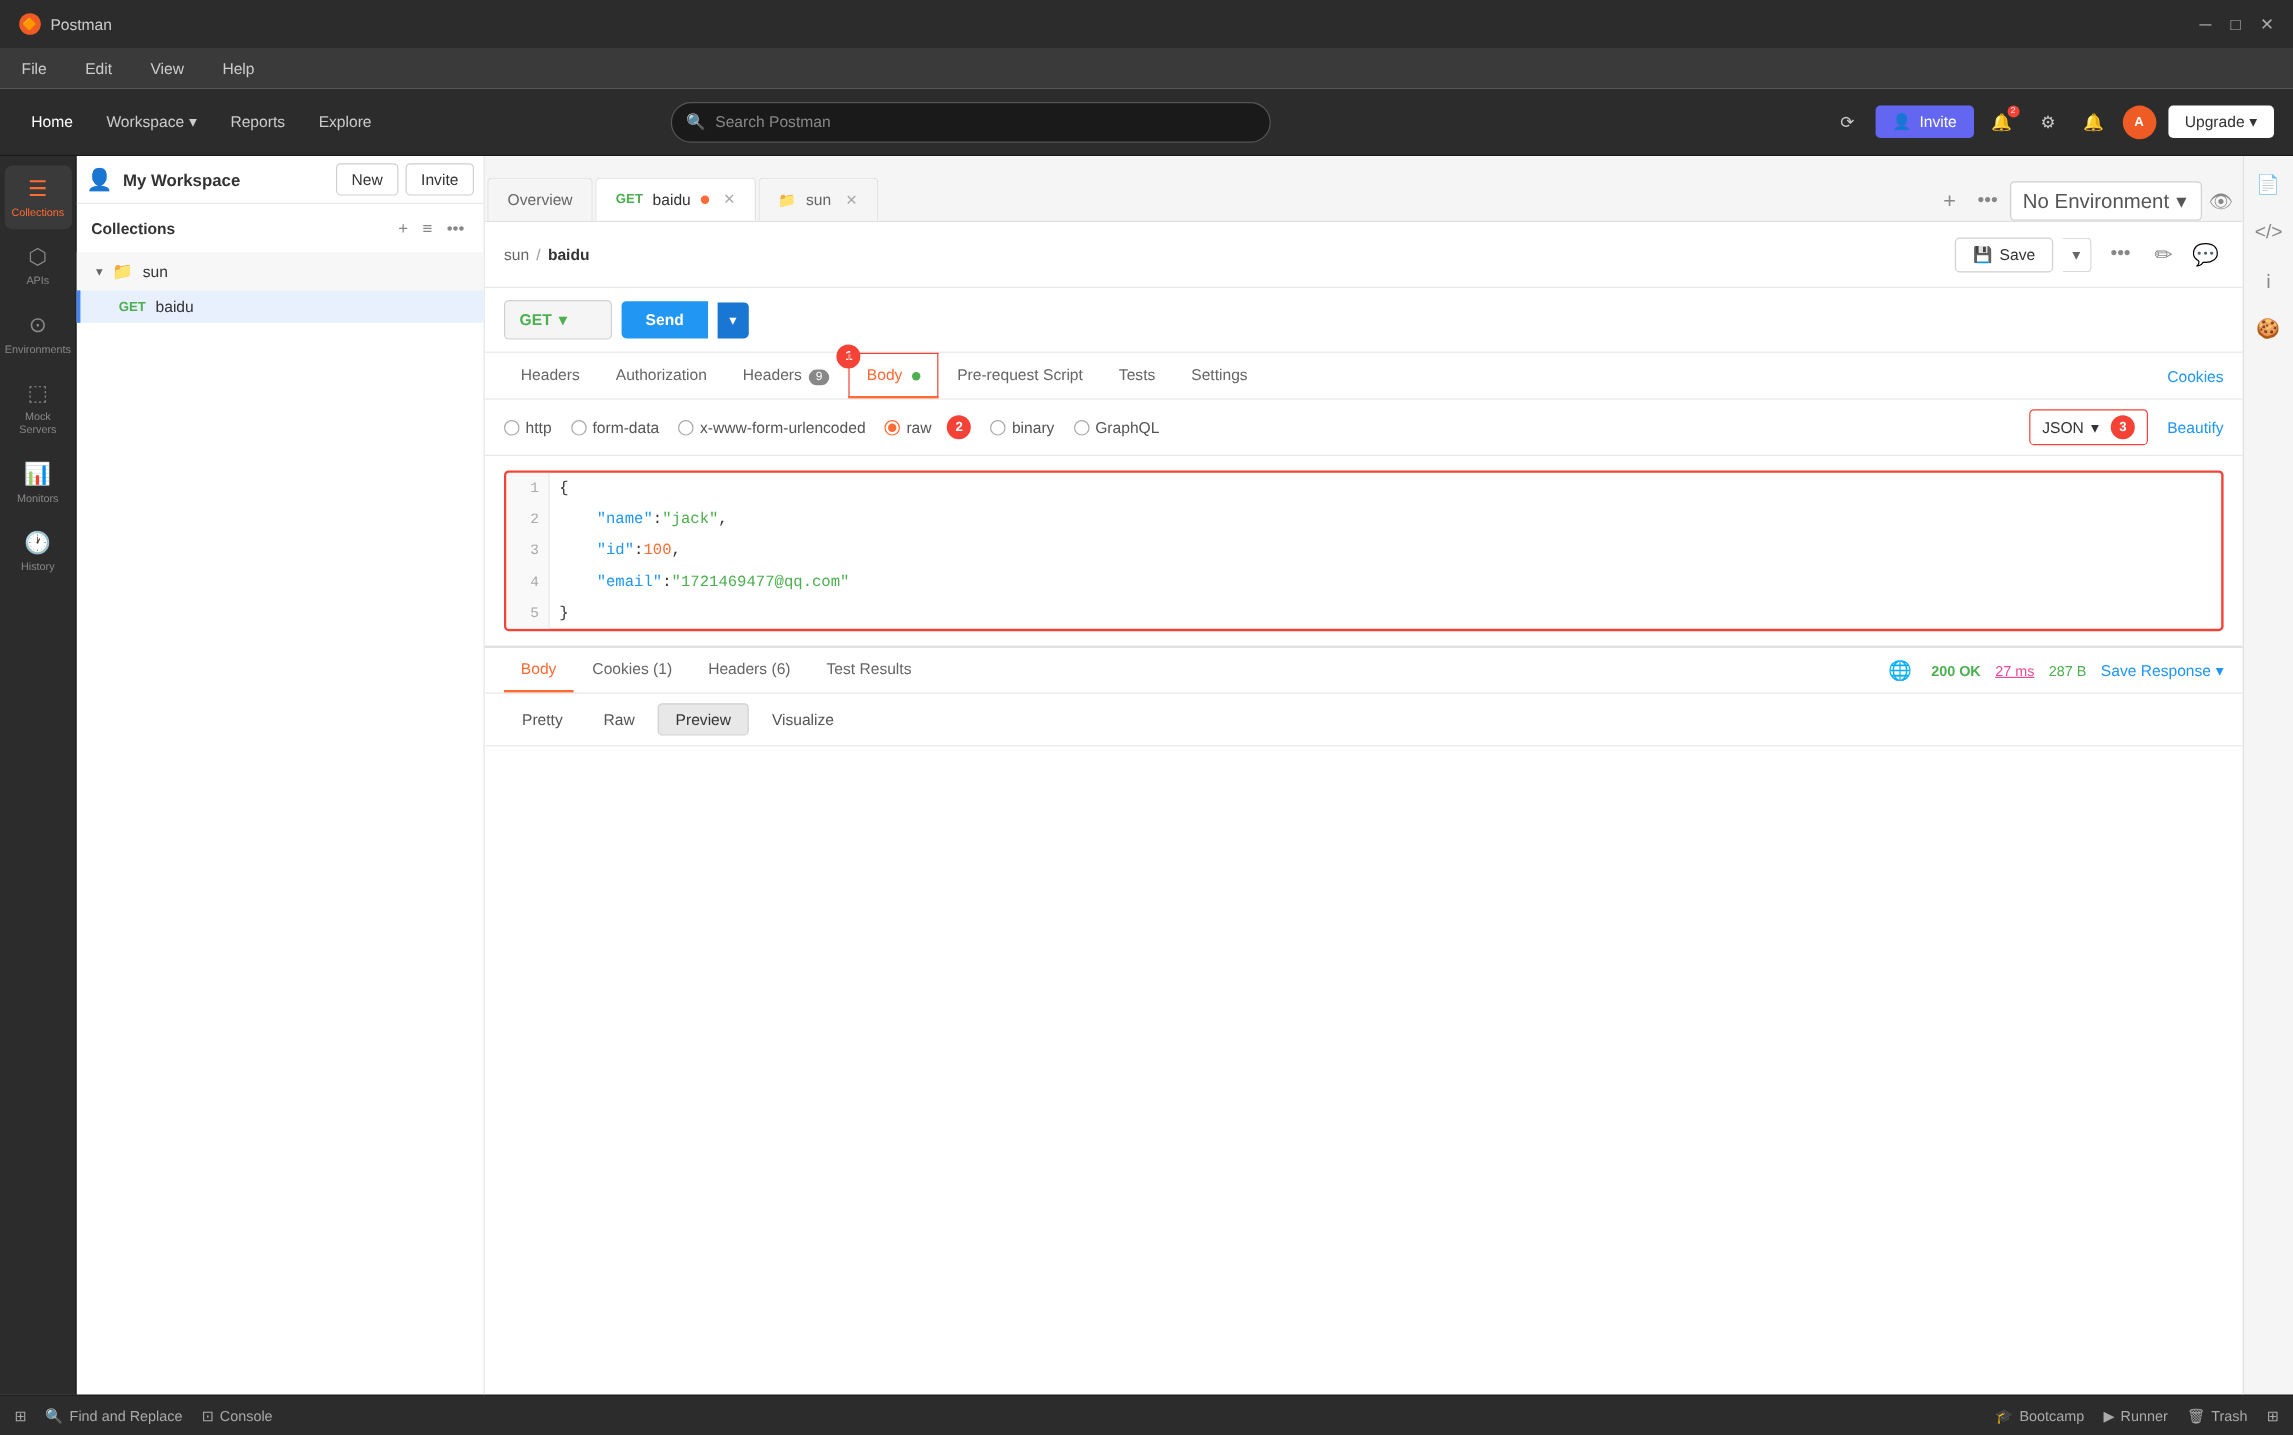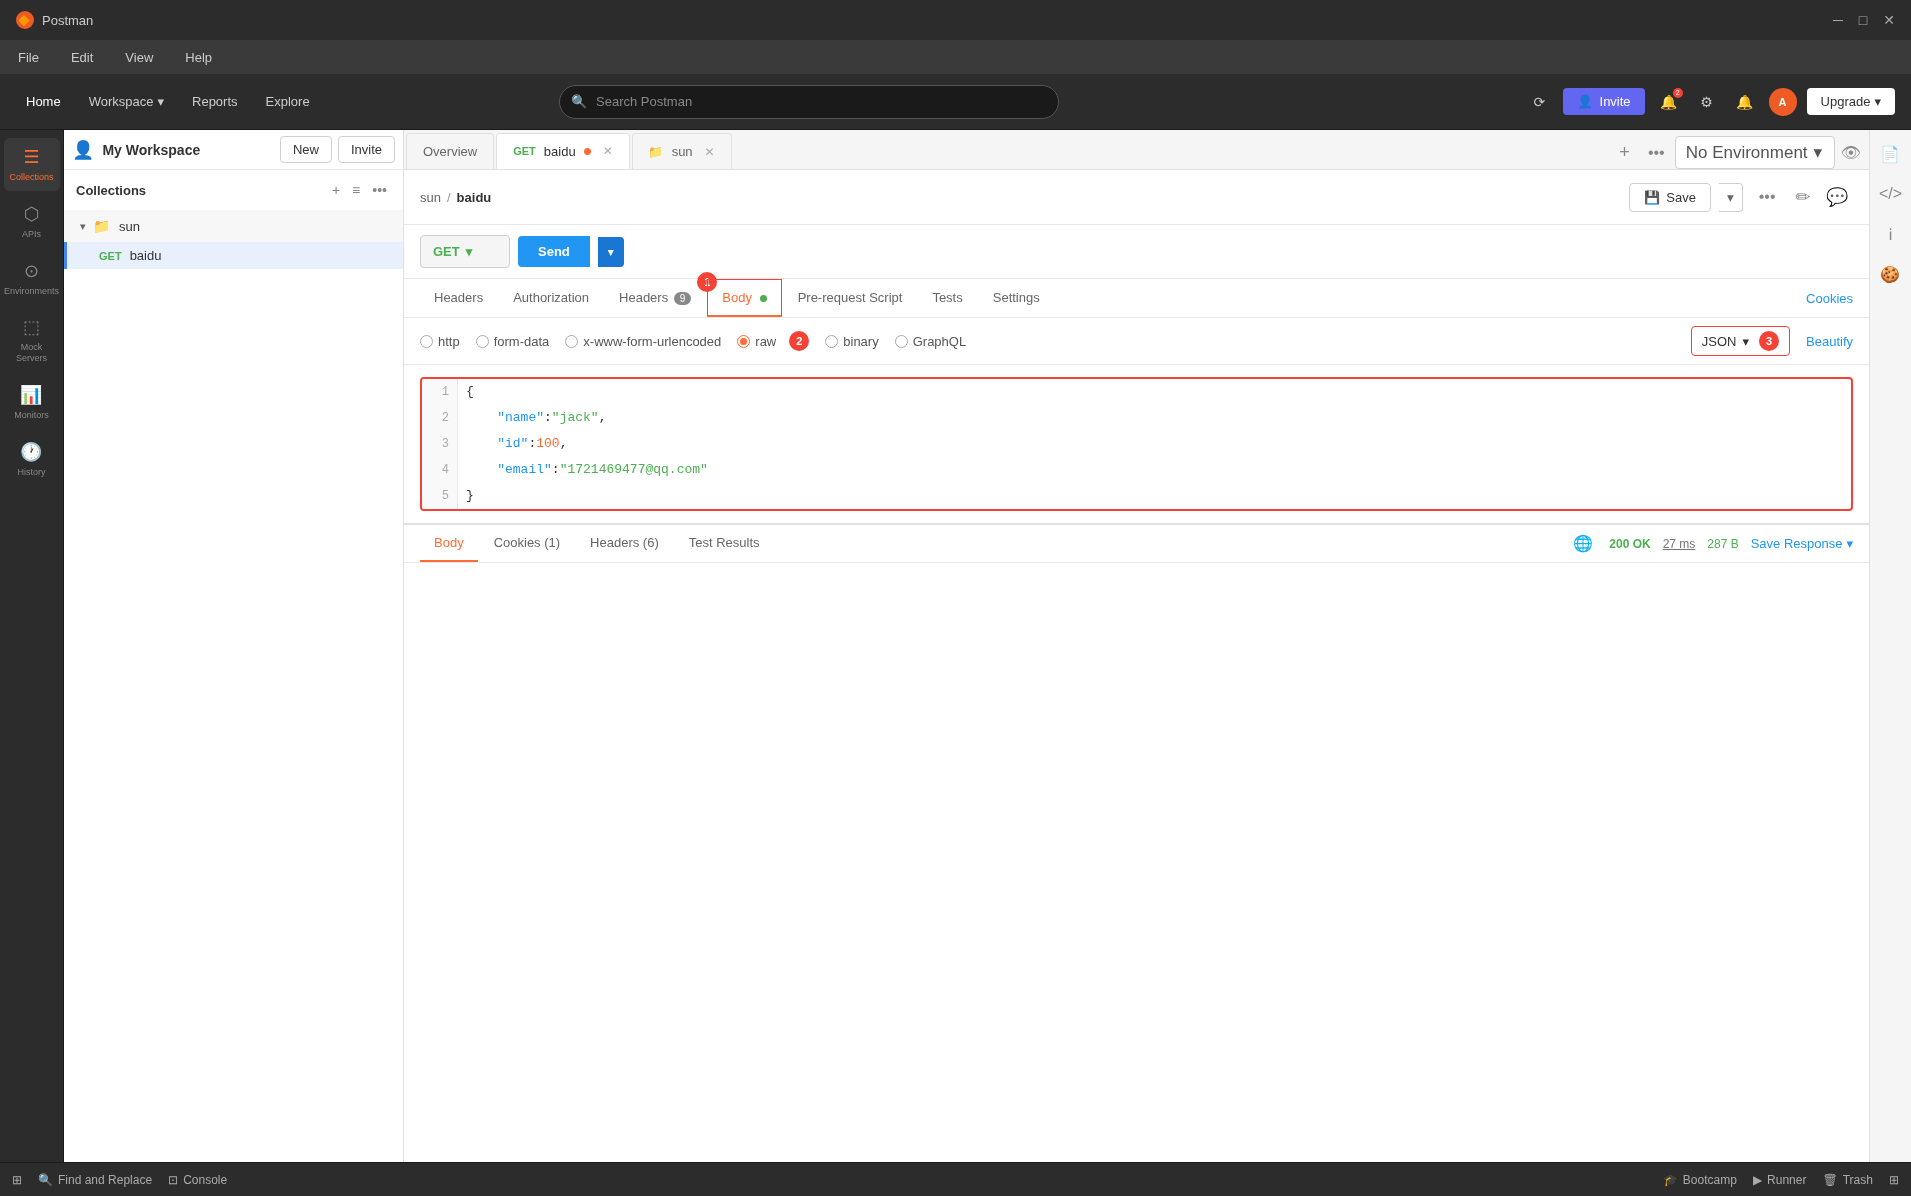--- a/index.html
+++ b/index.html
@@ -45,21 +45,21 @@
     .new-btn { background: #fff; border: 1px solid #d0d0d0; color: #333; padding: 5px 12px; border-radius: 4px; font-size: 13px; cursor: pointer; }
     .import-btn { background: #fff; border: 1px solid #d0d0d0; color: #333; padding: 5px 12px; border-radius: 4px; font-size: 13px; cursor: pointer; }
     .collection-item { padding: 8px 16px; display: flex; align-items: center; gap: 8px; cursor: pointer; background: #f7f7f7; }
     .collection-expand { color: #666; font-size: 11px; }
     .collection-name { font-size: 13px; color: #333; font-weight: 500; }
     .request-item { padding: 6px 32px; display: flex; align-items: center; gap: 8px; cursor: pointer; background: #e8f0fe; border-left: 3px solid #4285f4; }
     .method-badge { font-size: 11px; font-weight: 600; color: #4CAF50; }
     .request-name { font-size: 13px; color: #333; }
 
     
-    .tab-bar { height: 40px; background: #f5f5f5; display: flex; align-items: flex-end; border-bottom: 1px solid #e0e0e0; padding-left: 0; overflow: hidden; }
+    .tab-bar { height: 55px; background: #f5f5f5; display: flex; align-items: flex-end; border-bottom: 1px solid #e0e0e0; padding-left: 0; overflow: hidden; }
     .tab-item { height: 36px; padding: 0 16px; display: flex; align-items: center; gap: 8px; cursor: pointer; border-top: 1px solid #e0e0e0; border-left: 1px solid #e0e0e0; border-right: 1px solid #e0e0e0; background: #f5f5f5; color: #666; font-size: 13px; position: relative; white-space: nowrap; border-radius: 4px 4px 0 0; margin-left: 2px; }
     .tab-item-active { background: #fff; color: #333; border-bottom: 1px solid #fff; }
     .tab-method { font-size: 11px; font-weight: 600; color: #4CAF50; }
     .tab-dot { width: 7px; height: 7px; border-radius: 50%; background: #ff6b35; }
     .tab-overview { background: #f5f5f5; color: #666; }
     .tab-add { background: none; border: none; color: #888; cursor: pointer; font-size: 18px; padding: 0 8px; }
     .tab-more { background: none; border: none; color: #888; cursor: pointer; font-size: 16px; padding: 0 8px; }
 
     
     .content-area { flex: 1; display: flex; flex-direction: column; background: #fff; overflow: hidden; }
@@ -114,21 +114,21 @@
     
     .annot-badge { width: 20px; height: 20px; border-radius: 50%; background: #f44336; color: white; font-size: 11px; font-weight: bold; display: inline-flex; align-items: center; justify-content: center; position: absolute; }
 
     
     .response-area { flex: 1; display: flex; flex-direction: column; border-top: 2px solid #e0e0e0; overflow: hidden; }
     .resp-tabs-bar { display: flex; align-items: center; padding: 0 16px; border-bottom: 1px solid #e8e8e8; gap: 2px; }
     .resp-tab { padding: 10px 14px; font-size: 13px; color: #666; cursor: pointer; border-bottom: 2px solid transparent; }
     .resp-tab-active { color: #ff6b35; border-bottom: 2px solid #ff6b35; }
     .resp-status { margin-left: auto; display: flex; align-items: center; gap: 12px; font-size: 12px; }
     .status-200 { color: #4CAF50; font-weight: 600; }
-    .status-time { color: #737373; text-decoration: underline; }
+    .status-time { color: #ec4899; text-decoration: underline; }
     .status-size { color: #4CAF50; }
     .save-response-btn { color: #2196F3; font-size: 13px; cursor: pointer; display: flex; align-items: center; gap: 4px; }
     .globe-icon { color: #888; font-size: 16px; margin-right: 4px; }
 
     
     .resp-sub-tabs { display: flex; gap: 4px; padding: 8px 16px; border-bottom: 1px solid #e8e8e8; }
     .resp-sub-tab { padding: 5px 14px; font-size: 13px; color: #555; cursor: pointer; border: 1px solid transparent; border-radius: 4px; }
     .resp-sub-tab-active { background: #e8e8e8; color: #333; font-weight: 500; border: 1px solid #d0d0d0; }
 
     
@@ -426,20 +426,34 @@
           <span class="status-200">200 OK</span>
           <span class="status-time">27 ms</span>
           <span class="status-size">287 B</span>
           <div class="save-response-btn">
             <span>Save Response</span>
             <span>▾</span>
           </div>
         </div>
       </div>
 
+      <div class="resp-sub-tabs">
+        <div class="resp-sub-tab">
+          <span>Pretty</span>
+        </div>
+        <div class="resp-sub-tab">
+          <span>Raw</span>
+        </div>
+        <div class="resp-sub-tab resp-sub-tab-active">
+          <span>Preview</span>
+        </div>
+        <div class="resp-sub-tab">
+          <span>Visualize</span>
+        </div>
+      </div>
 
     </div>
 
   </div>
 
   <div class="right-sidebar">
     <div class="right-sidebar-btn">📄</div>
     <div class="right-sidebar-btn">&lt;/&gt;</div>
     <div class="right-sidebar-btn">ℹ</div>
     <div class="right-sidebar-btn">🍪</div>

